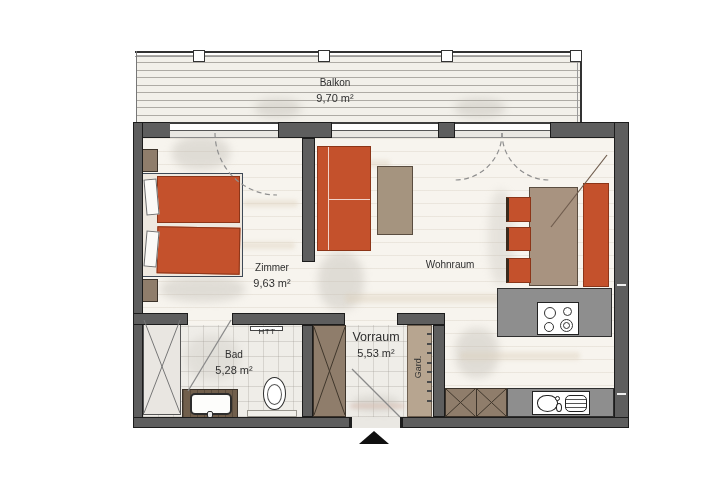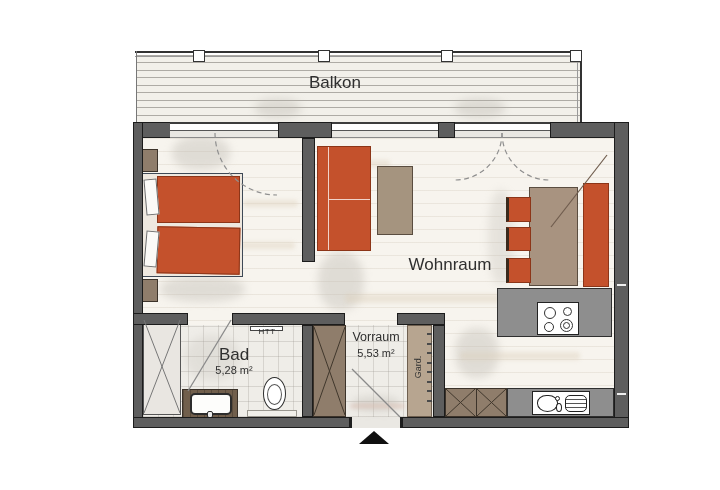--- a/index.html
+++ b/index.html
@@ -19,21 +19,21 @@
        background-image:repeating-linear-gradient(180deg,#aeaba5 0 1px,transparent 1px 7.5px);}
   .blob{background:#b4b0a8;opacity:.34;filter:blur(4px);border-radius:45%;}
   .streak{background:#dccfba;opacity:.42;filter:blur(2px);border-radius:3px;}
   .orange{background:#c4512c;border:1px solid #8c3518;}
   .woodfurn{background:#8f7d6b;border:1px solid #3c332a;}
   .taupe{background:#a89380;border:1px solid #5a4d40;}
   .counter{background:#8e8e8e;border:1px solid #2f2f2f;}
   .whitebox{background:#fff;border:1.2px solid #222;}
   .burner{border:1.2px solid #333;border-radius:50%;background:#fff;}
   .rlabel{position:absolute;text-align:center;color:#2f2f2f;}
-  .rlabel .nm{display:block;font-size:17px;line-height:15px;}
+  .rlabel .nm{display:block;font-size:10px;line-height:15px;}
   .rlabel .ar{display:block;font-size:11px;line-height:14px;margin-top:1px;}
   .post{background:#fff;border:1.5px solid #333;}
   svg.overlay{position:absolute;left:0;top:0;pointer-events:none;}
   .hook{background:#4a4a4a;}
 </style>
 </head>
 <body>
 
 <div class="plan">
 
@@ -161,20 +161,25 @@
     <path d="M352,369 L400,417" stroke="#8a8a8a" stroke-width="1.3"></path>
     <path d="M231,320 L188,391" stroke="#8a8a8a" stroke-width="1.3"></path>
     <path d="M144,320 L180,413 M144,413 L180,320" stroke="#777" stroke-width="1" fill="none"></path>
     <path d="M314,327 L345,415 M345,327 L314,415" stroke="#40372c" stroke-width="1" fill="none"></path>
     <path d="M446,389 L475,416 M475,389 L446,416 M477,389 L506,416 M506,389 L477,416" stroke="#40372c" stroke-width="1" fill="none"></path>
     <path d="M551,227 L607,155" stroke="#6f5c4d" stroke-width="1.2"></path>
   </svg>
 
   <div class="rlabel" style="left:270px;top:75px;width:130px;">
     <span class="nm">Balkon</span>
+    <span class="ar">9,70 m²</span>
+  </div>
+  <div class="rlabel" style="left:222px;top:260px;width:100px;">
+    <span class="nm">Zimmer</span>
+    <span class="ar">9,63 m²</span>
   </div>
   <div class="rlabel" style="left:395px;top:257px;width:110px;">
     <span class="nm">Wohnraum</span>
   </div>
   <div class="rlabel" style="left:199px;top:347px;width:70px;">
     <span class="nm">Bad</span>
     <span class="ar">5,28 m²</span>
   </div>
   <div class="rlabel" style="left:331px;top:330px;width:90px;">
     <span class="nm" style="font-size:12.5px;">Vorraum</span>

